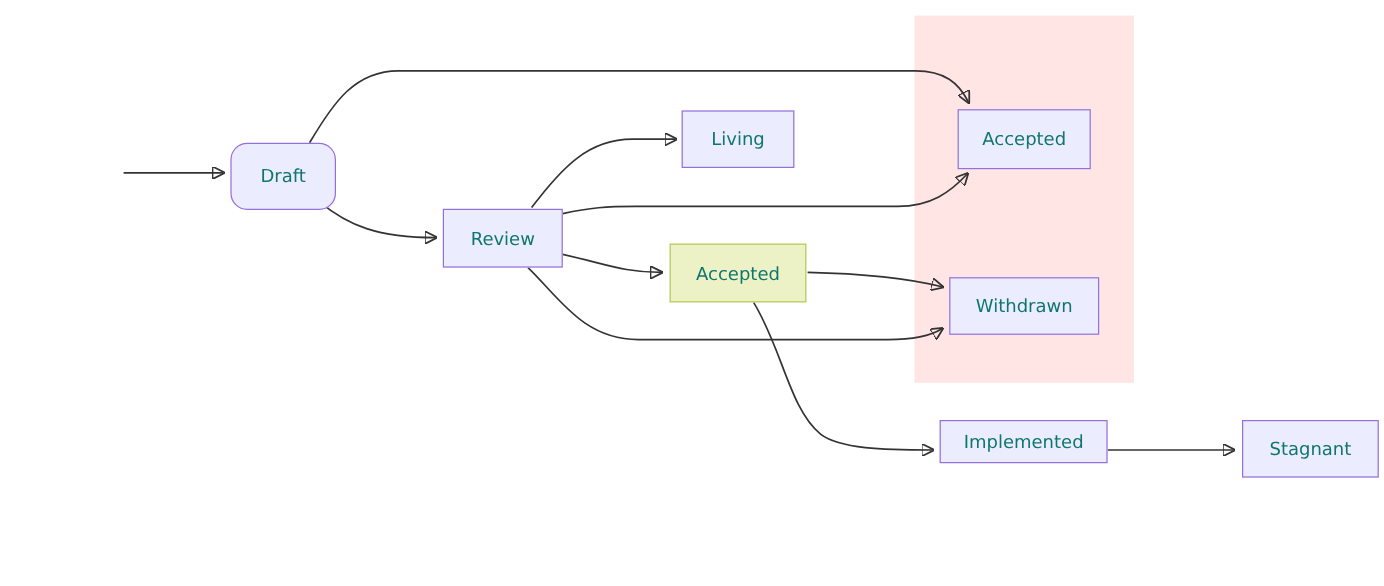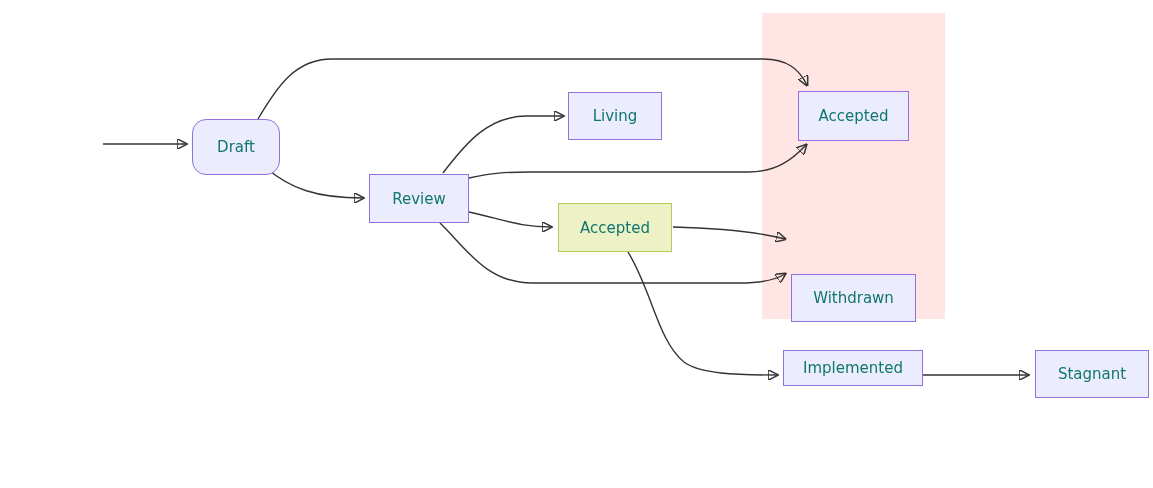--- a/index.html
+++ b/index.html
@@ -92,21 +92,21 @@
   </div>
 
   <div class="node accepted-style" style="left:558px; top:203px; width:114px; height:49px;">
     <span>Accepted</span>
   </div>
 
   <div class="node" style="left:798px; top:91px; width:111px; height:50px;">
     <span>Accepted</span>
   </div>
 
-  <div class="node" style="left:791px; top:231px; width:125px; height:48px;margin-top:43px;">
+  <div class="node" style="left:791px; top:231px; width:125px; height:48px;">
     <span>Withdrawn</span>
   </div>
 
   <div class="node" style="left:783px; top:350px; width:140px; height:36px;">
     <span>Implemented</span>
   </div>
 
   <div class="node" style="left:1035px; top:350px; width:114px; height:48px;">
     <span>Stagnant</span>
   </div>

